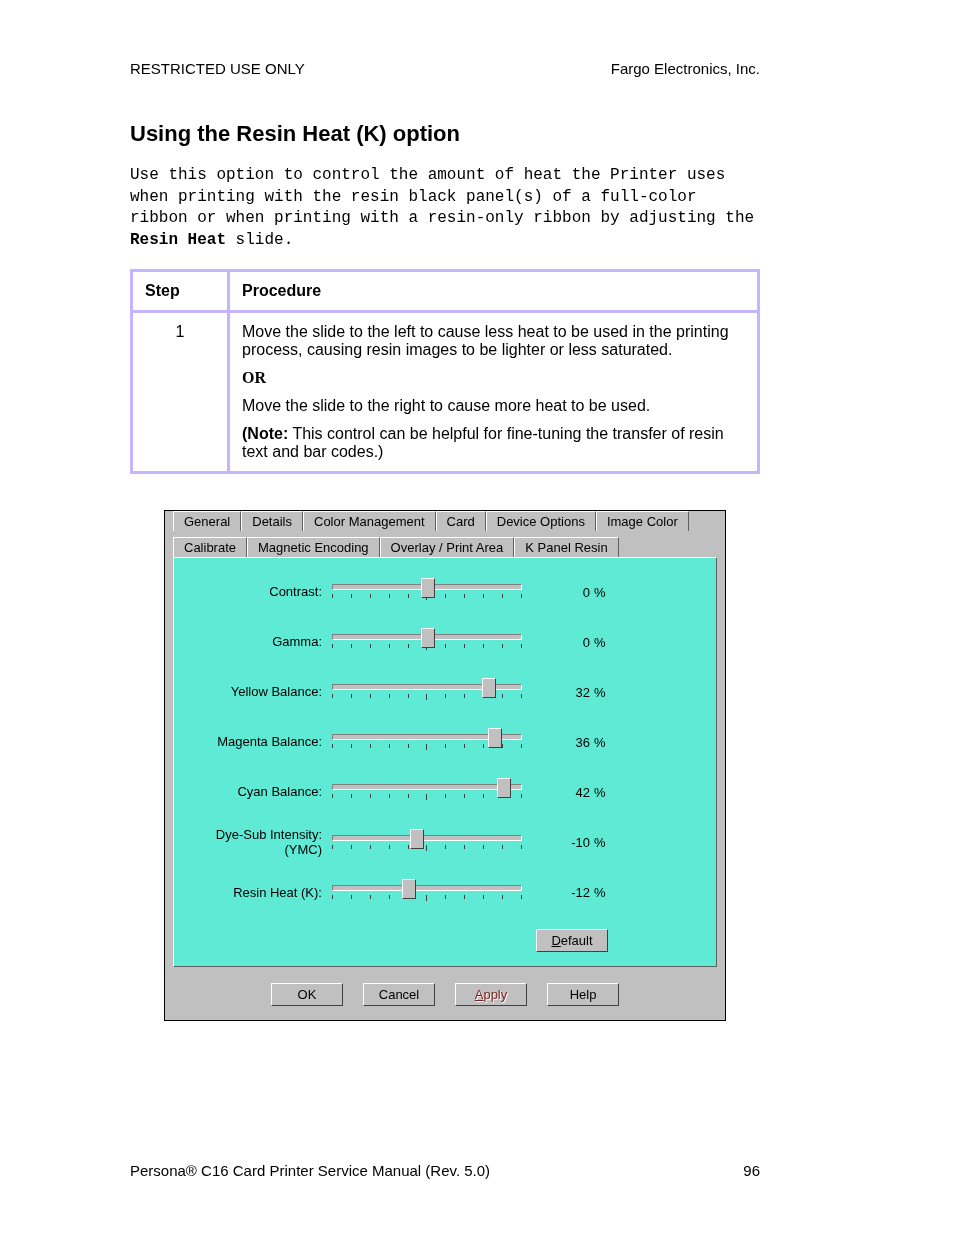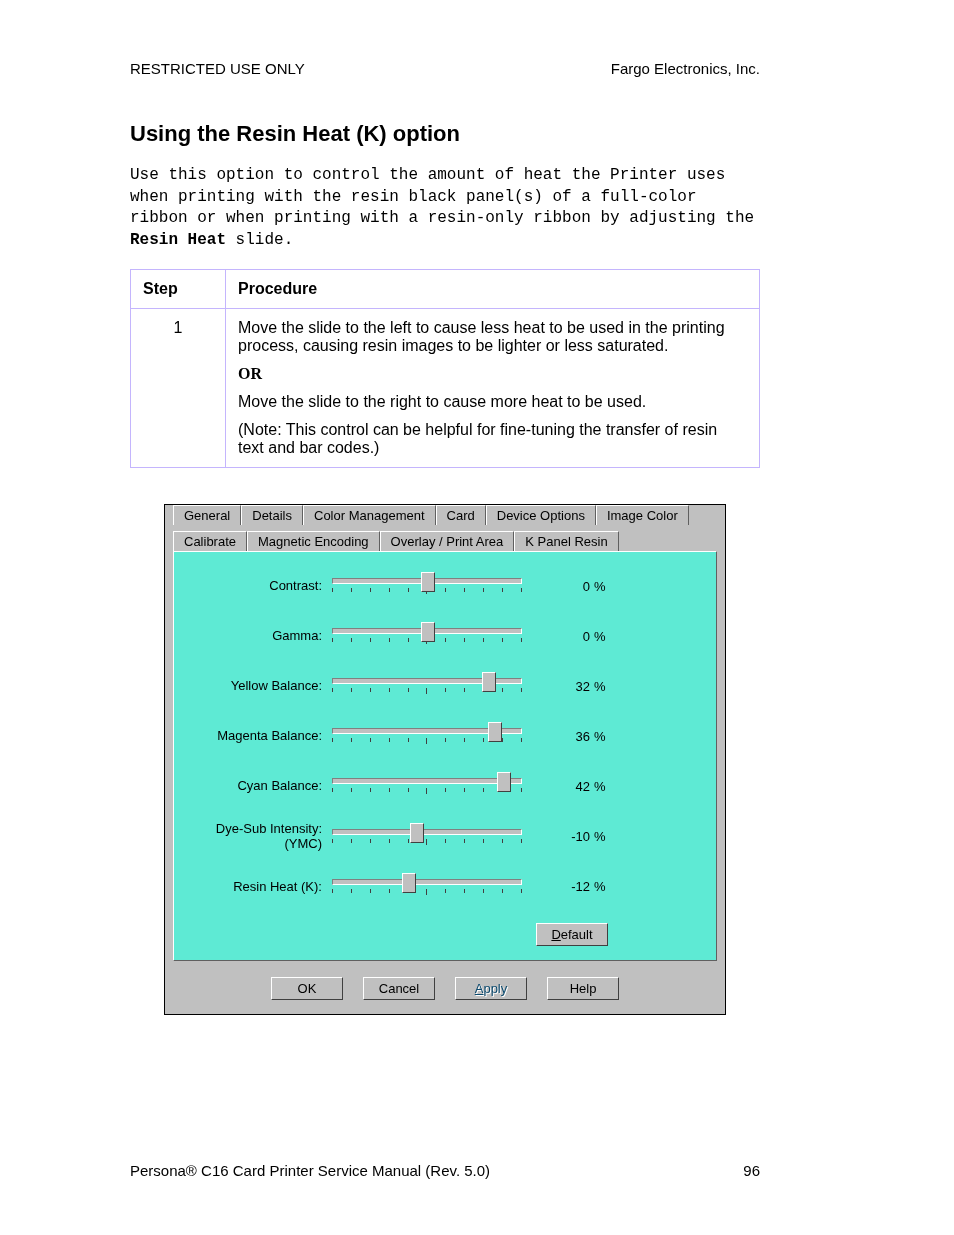--- a/index.html
+++ b/index.html
@@ -32,30 +32,30 @@
     margin-bottom: 18px;
     font-family: Liberation Mono, monospace;
   }
   .body-text .bold { font-weight: bold; }
   table.proc {
     border-collapse: collapse;
     width: 100%;
     margin-bottom: 36px;
   }
   table.proc th, table.proc td {
-    border: 1px solid #c4b5fd;
+    border: 3px solid #c4b5fd;
     padding: 10px 12px;
     vertical-align: top;
     font-size: 16px;
     text-align: left;
   }
   table.proc th { font-weight: bold; }
   table.proc td.step { text-align: center; width: 70px; }
   .or { font-weight: bold; margin: 10px 0; font-family: Liberation Serif, serif; }
-  .note-bold { font-weight: normal; }
+  .note-bold { font-weight: bold; }
 
   
   .dialog-wrap {
     display: flex;
     justify-content: center;
   }
   .dialog {
     width: 560px;
     background: #c0c0c0;
     border: 1px solid #000;
@@ -169,21 +169,21 @@
     background: #c0c0c0;
     border-top: 1px solid #fff;
     border-left: 1px solid #fff;
     border-right: 1px solid #404040;
     border-bottom: 1px solid #404040;
     font-size: 13px;
     text-align: center;
     font-family: inherit;
   }
   .win-btn .ul { text-decoration: underline; }
-  .win-btn.disabled { color: #0c4a6e; text-shadow: 1px 1px 0 #fff; }
+  .win-btn.disabled { color: #7f1d1d; text-shadow: 1px 1px 0 #fff; }
   .dialog-buttons {
     display: flex;
     justify-content: center;
     gap: 20px;
     padding: 8px 0 14px 0;
   }
 
   .footer-row {
     position: absolute;
     bottom: 56px;

